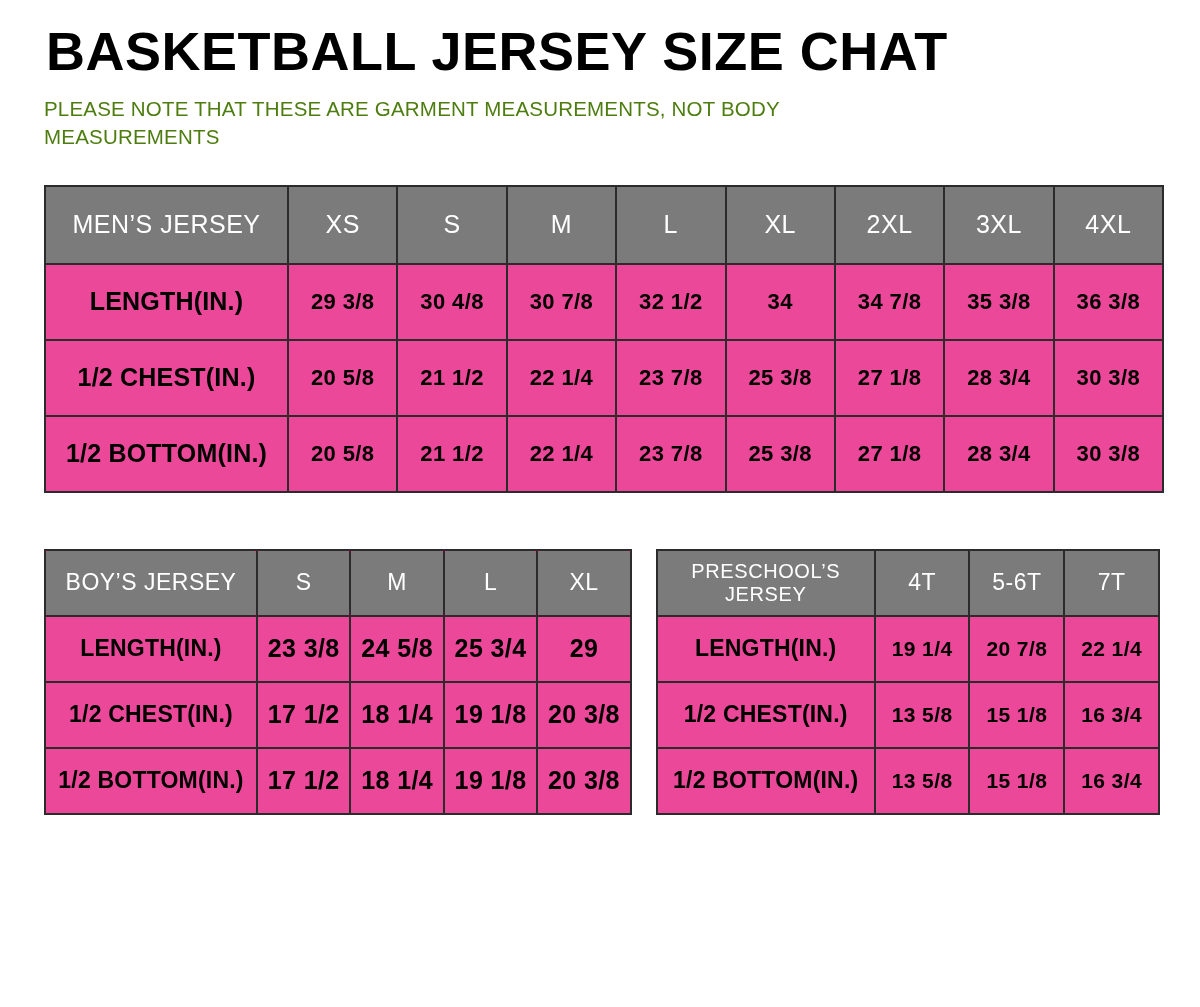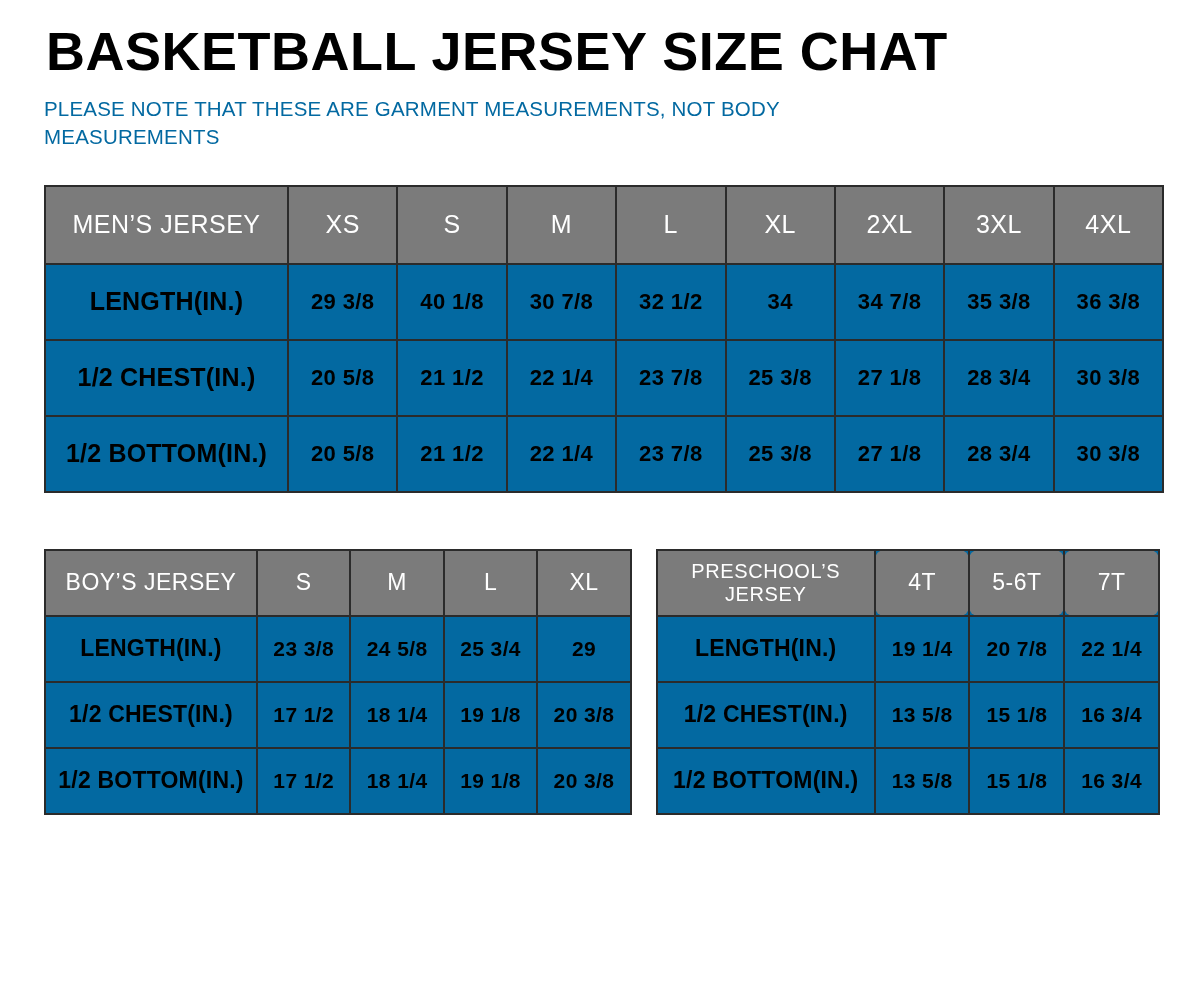--- a/index.html
+++ b/index.html
@@ -25,33 +25,33 @@
   .title {
     font-size: 54px;
     font-weight: 700;
     letter-spacing: 0.5px;
     line-height: 1.1;
     margin: 0 0 14px 6px;
     color: #000;
     white-space: nowrap;
   }
   .note-top {
-    color: #0369a1;
+    color: #4d7c0f;
     font-size: 20.5px;
     line-height: 1.35;
     letter-spacing: 0.2px;
     margin: 0 0 0 4px;
     max-width: 860px;
   }
 
   
   table.sizechart {
     border-collapse: collapse;
     table-layout: fixed;
-    background: #0369a1;
+    background: #ec4899;
   }
   table.sizechart td, table.sizechart th {
     border: 2px solid #2b2b2b;
     text-align: center;
     vertical-align: middle;
     font-weight: 700;
     color: #000;
     padding: 0;
   }
   table.sizechart thead th {
@@ -87,35 +87,35 @@
   #mens-table tbody td { height: 74px; }
   #mens-table col.c-label { width: 243px; }
 
   
   .lower {
     display: flex;
     gap: 24px;
     margin: 56px 0 0 4px;
   }
   #boys-table { width: 606px; }
-  #boys-table thead th { height: 64px; }
+  #boys-table thead th { height: 64px; border-radius: 6px; }
   #boys-table tbody td { height: 64px; }
   #boys-table col.c-label { width: 212px; }
   #boys-table .hdr-label { font-size: 23px; }
   #boys-table .row-label { font-size: 23px; }
   #boys-table .hdr-size { font-size: 23px; }
-  #boys-table .cell-val { font-size: 21px; }
+  #boys-table .cell-val { font-size: 25px; }
 
   #preschool-table { width: 520px; }
   #preschool-table thead th { height: 64px; }
   #preschool-table tbody td { height: 64px; }
   #preschool-table col.c-label { width: 218px; }
   #preschool-table .hdr-label { font-size: 20px; letter-spacing: 0.6px; margin-left: 40px; }
   #preschool-table .row-label { font-size: 23px; }
-  #preschool-table .hdr-size { font-size: 23px; border-radius: 9px; }
+  #preschool-table .hdr-size { font-size: 23px; }
   #preschool-table .cell-val { font-size: 21px; border-radius: 26px; }
 
   .notes-bottom {
     margin: 44px 0 0 34px;
     color: #ff0000;
     font-size: 20.5px;
     line-height: 1.8;
     letter-spacing: 0.2px;
   }
   .notes-bottom div { white-space: nowrap; }
@@ -151,21 +151,21 @@
         <th class="hdr-size">XL</th>
         <th class="hdr-size">2XL</th>
         <th class="hdr-size">3XL</th>
         <th class="hdr-size">4XL</th>
       </tr>
     </thead>
     <tbody>
       <tr>
         <td class="row-label">LENGTH(IN.)</td>
         <td class="cell-val">29  3/8</td>
-        <td class="cell-val">40  1/8</td>
+        <td class="cell-val">30  4/8</td>
         <td class="cell-val">30  7/8</td>
         <td class="cell-val">32  1/2</td>
         <td class="cell-val">34</td>
         <td class="cell-val">34  7/8</td>
         <td class="cell-val">35  3/8</td>
         <td class="cell-val">36  3/8</td>
       </tr>
       <tr>
         <td class="row-label">1/2  CHEST(IN.)</td>
         <td class="cell-val">20  5/8</td>

